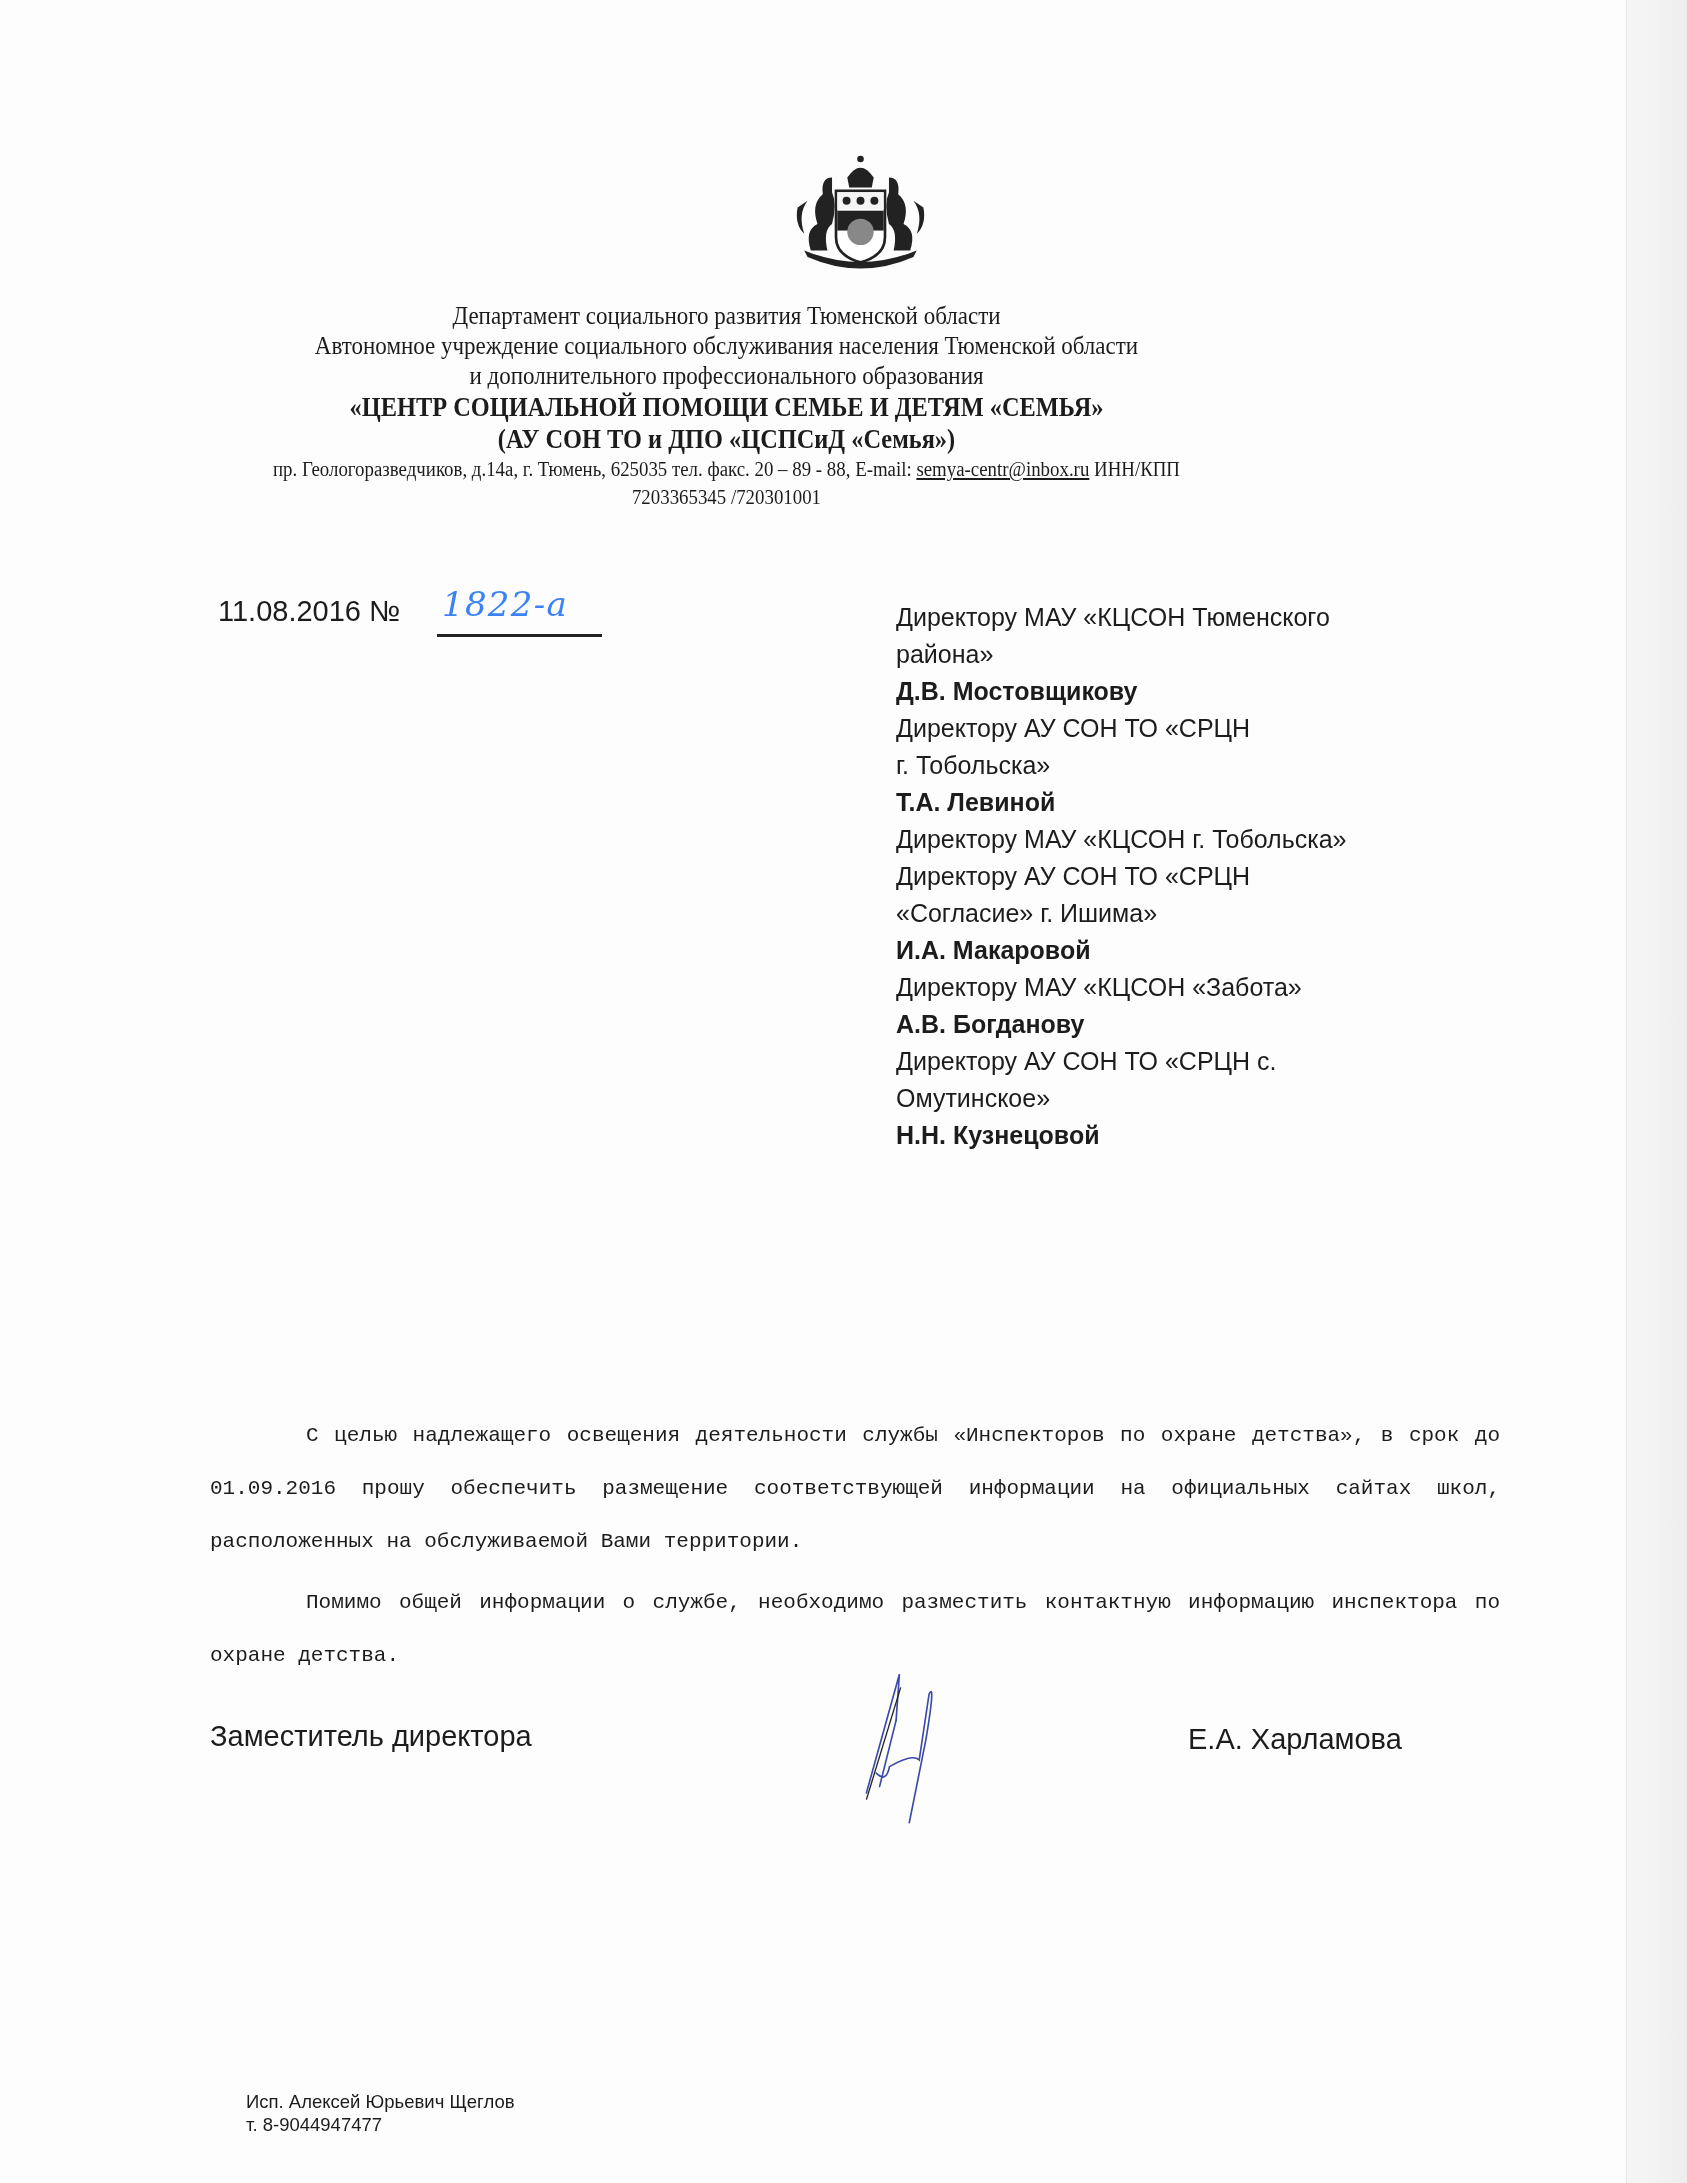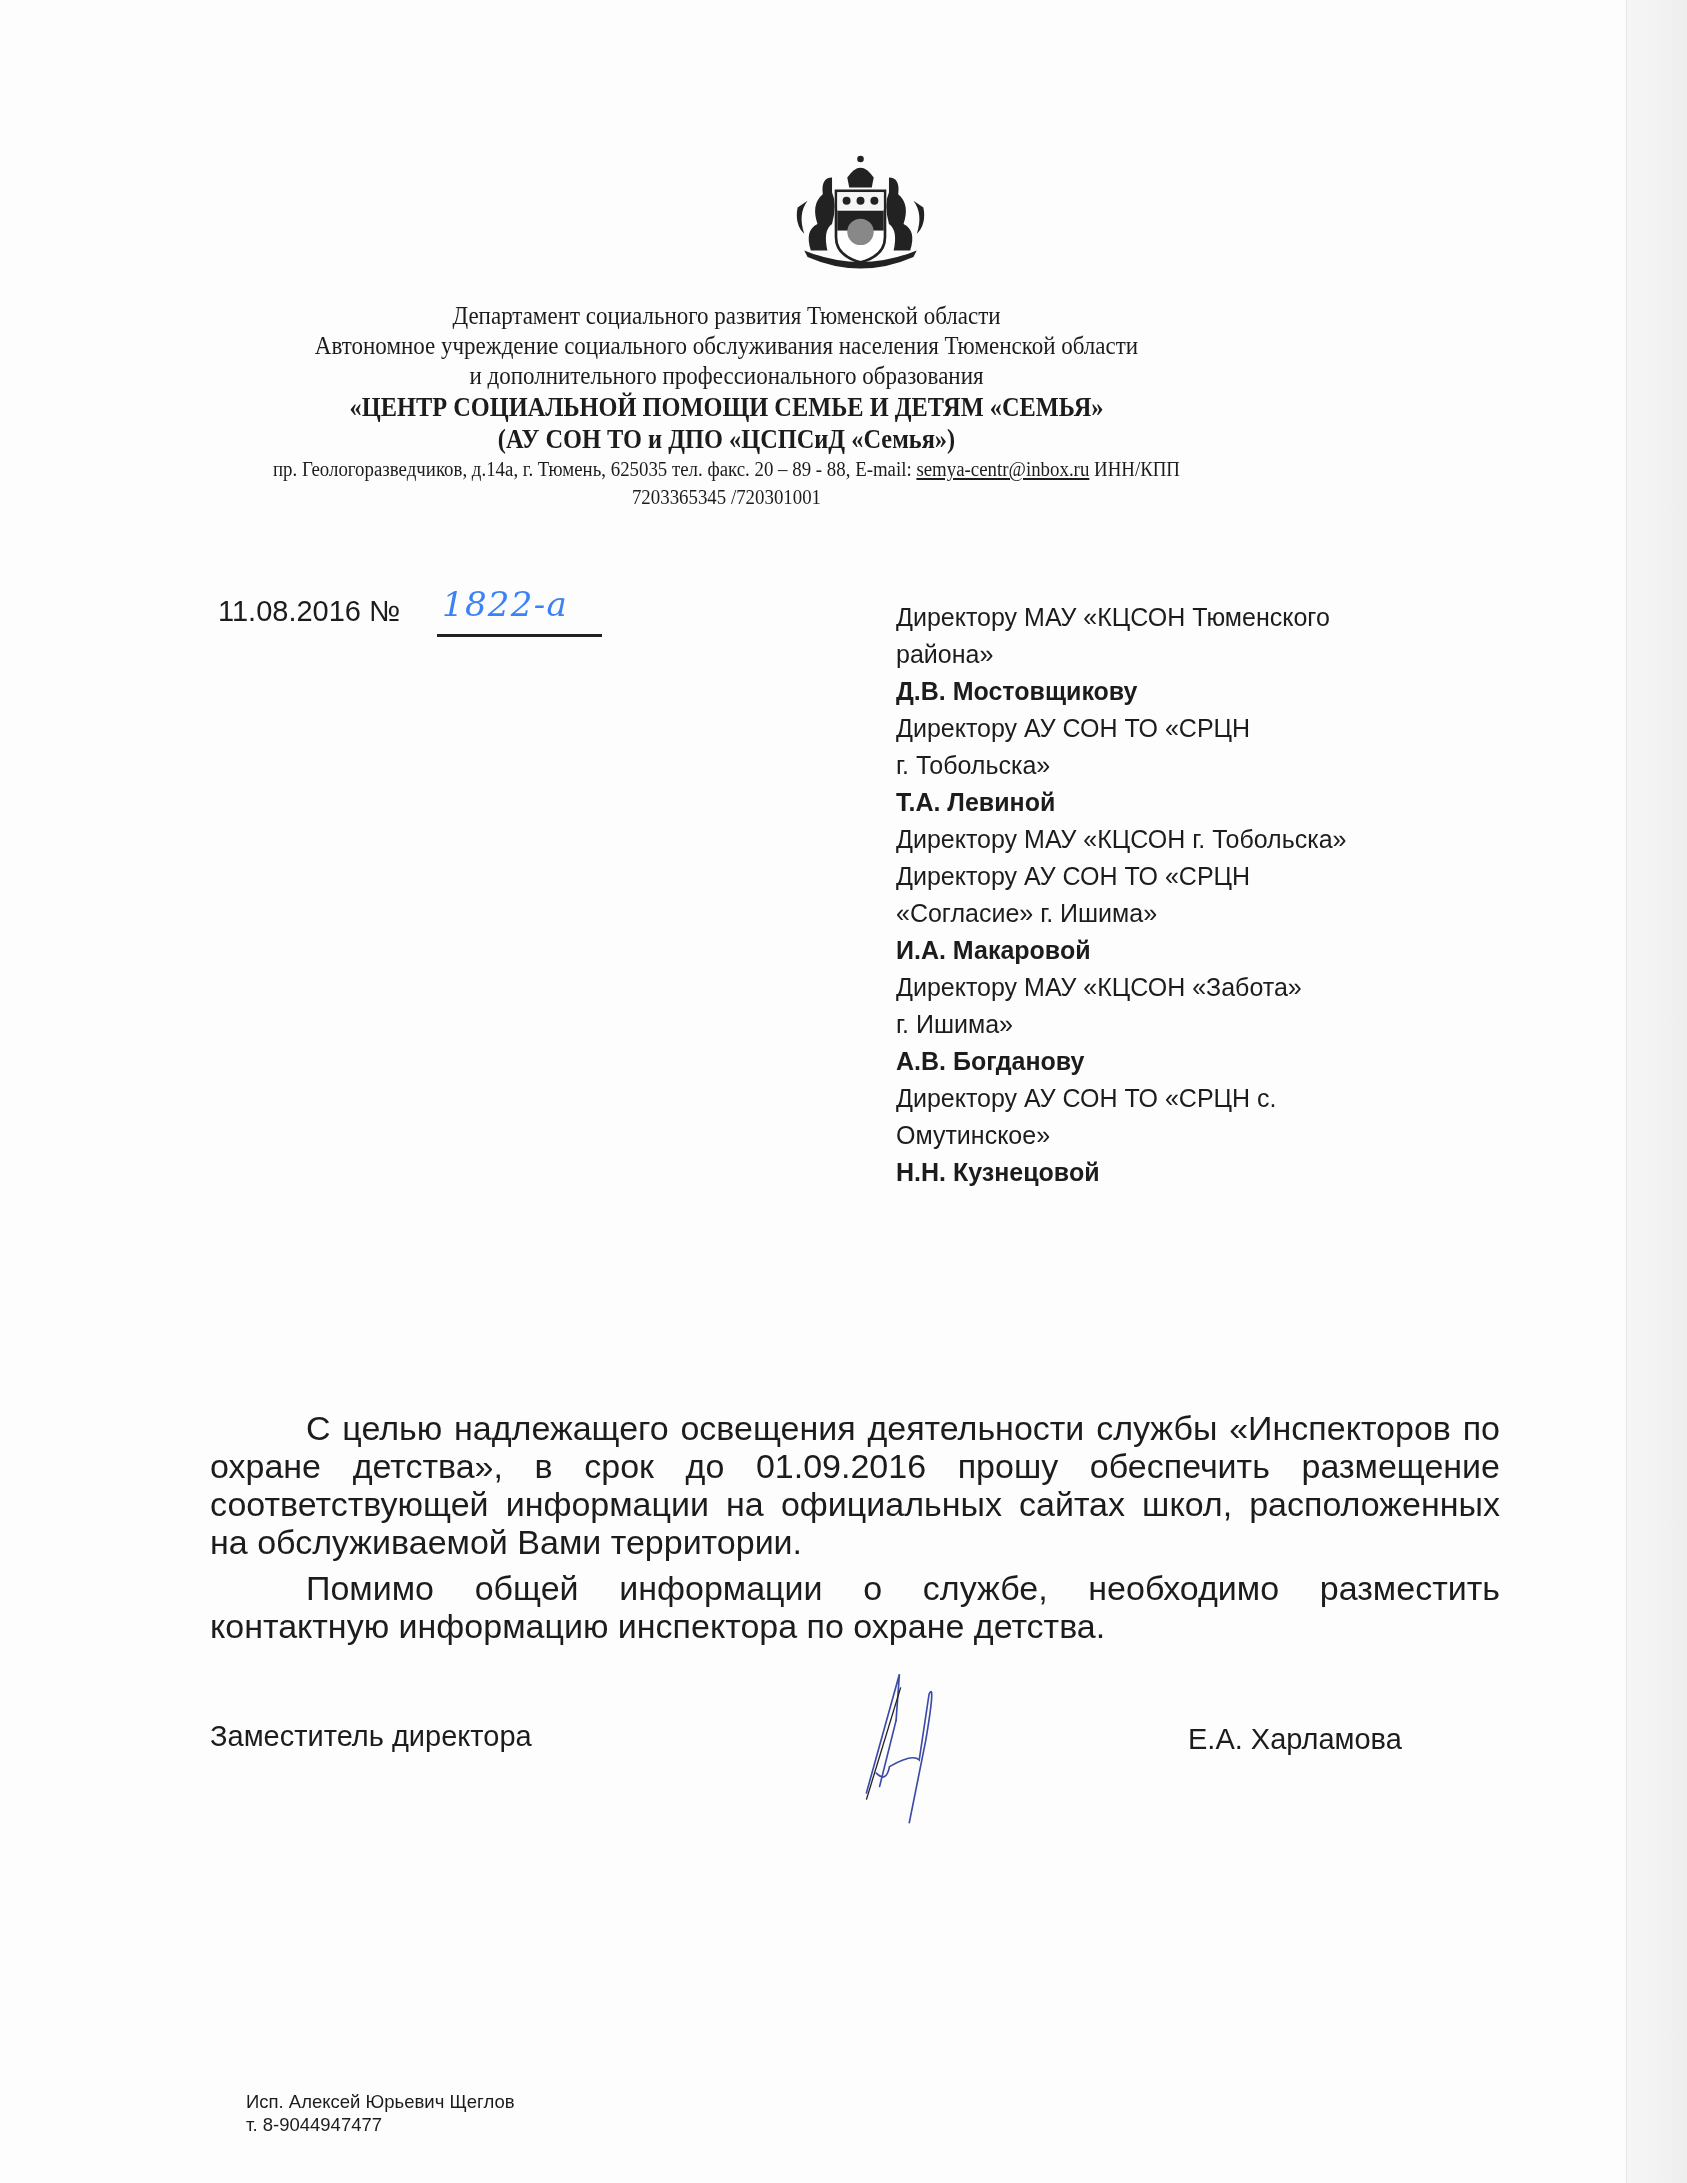--- a/index.html
+++ b/index.html
@@ -17,21 +17,21 @@
   .header .h-small { font-size: 20.5px; line-height: 28px; }
   .header a { color: #1c1c1c; text-decoration: underline; }
 
   .date-line { position: absolute; left: 218px; top: 595px; font-family: "Liberation Sans", sans-serif; font-size: 29px; }
   .reg-underline { position: absolute; left: 437px; top: 634px; width: 165px; height: 2.6px; background: #222; }
   .reg-text { position: absolute; left: 442px; top: 584px; font-family: "DejaVu Serif", serif; font-style: italic; font-size: 34px; color: #3b82f6; letter-spacing: 1.3px; }
 
   .addressees { position: absolute; left: 896px; top: 599px; width: 629px; font-family: "Liberation Sans", sans-serif; font-size: 25px; line-height: 37px; }
   .addressees .name { font-weight: bold; }
 
-  .body-text { position: absolute; left: 210px; top: 1409px; width: 1290px; font-family: Liberation Sans, sans-serif; font-size: 34px; line-height: 38px; text-align: justify; }
+  .body-text { position: absolute; left: 210px; top: 1409px; width: 1290px; font-family: Liberation Mono, monospace; font-size: 21px; line-height: 53px; text-align: justify; }
   .body-text p { margin: 0 0 8px 0; text-indent: 96px; }
 
   .sign-title { position: absolute; left: 210px; top: 1720px; font-family: "Liberation Sans", sans-serif; font-size: 29px; }
   .sign-name { position: absolute; left: 1188px; top: 1723px; font-family: "Liberation Sans", sans-serif; font-size: 29px; }
   .signature { position: absolute; left: 840px; top: 1661px; width: 132px; height: 165px; }
 
   .executor { position: absolute; left: 222px; top: 2091px; font-family: "Liberation Sans", sans-serif; font-size: 18.5px; line-height: 22.5px; margin-left: 24px; }
 </style>
 </head>
 <body>
@@ -80,21 +80,20 @@
   <div>района»</div>
   <div class="name">Д.В. Мостовщикову</div>
   <div>Директору АУ СОН ТО «СРЦН</div>
   <div>г. Тобольска»</div>
   <div class="name">Т.А. Левиной</div>
   <div>Директору МАУ «КЦСОН г. Тобольска»</div>
   <div>Директору АУ СОН ТО «СРЦН</div>
   <div>«Согласие» г. Ишима»</div>
   <div class="name">И.А. Макаровой</div>
   <div>Директору МАУ «КЦСОН «Забота»</div>
-  <div>г. Ишима»</div>
   <div class="name">А.В. Богданову</div>
   <div>Директору АУ СОН ТО «СРЦН с.</div>
   <div>Омутинское»</div>
   <div class="name">Н.Н. Кузнецовой</div>
 </div>
 
 <div class="body-text">
   <p>С целью надлежащего освещения деятельности службы «Инспекторов по охране детства», в срок до 01.09.2016 прошу обеспечить размещение соответствующей информации на официальных сайтах школ, расположенных на обслуживаемой Вами территории.</p>
   <p>Помимо общей информации о службе, необходимо разместить контактную информацию инспектора по охране детства.</p>
 </div>

